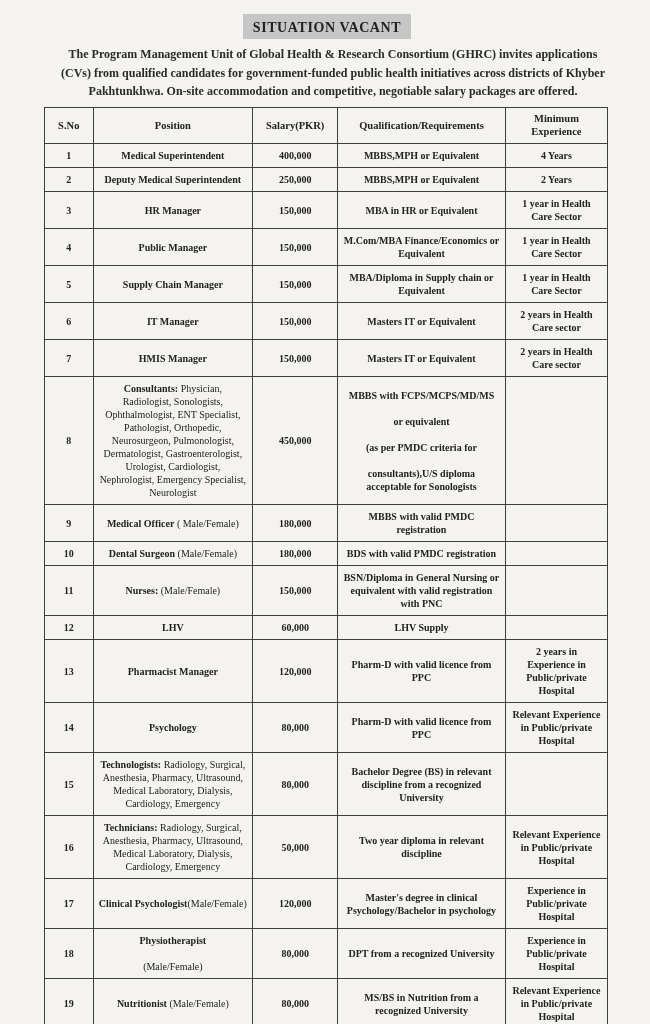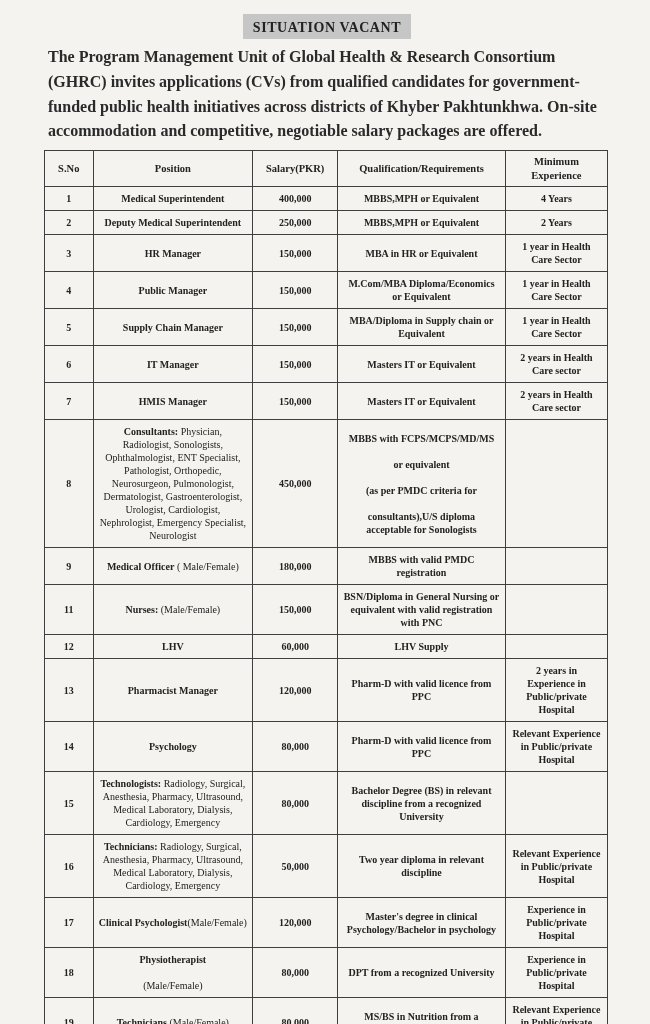--- a/index.html
+++ b/index.html
@@ -28,25 +28,25 @@
   .title{
     display:inline-block;
     background:var(--title-highlight);
     font-size:14px;
     font-weight:bold;
     letter-spacing:0.6px;
     padding:6px 10px 3px 10px;
     margin:0;
   }
   .intro{
-    font-size:16px;
+    font-size:12px;
     font-weight:bold;
-    text-align:left;
+    text-align:center;
     line-height:1.55;
-    margin:4px 0 6px 4px;
+    margin:4px 0 6px 12px;
     color:#2a2a2a;
   }
   table.jobs{
     border-collapse:collapse;
     width:564px;
     table-layout:fixed;
   }
   table.jobs th, table.jobs td{
     border:1px solid var(--table-border);
     text-align:center;
@@ -106,21 +106,21 @@
           <td class="c-sno">3</td>
           <td class="c-pos"><span class="name">HR Manager</span><span class="rest"></span></td>
           <td class="c-sal">150,000</td>
           <td class="c-qual">MBA in HR or Equivalent</td>
           <td class="c-exp">1 year in Health Care Sector</td>
         </tr>
         <tr>
           <td class="c-sno">4</td>
           <td class="c-pos"><span class="name">Public Manager</span><span class="rest"></span></td>
           <td class="c-sal">150,000</td>
-          <td class="c-qual">M.Com/MBA Diploma/Economics or Equivalent</td>
+          <td class="c-qual">M.Com/MBA Finance/Economics or Equivalent</td>
           <td class="c-exp">1 year in Health Care Sector</td>
         </tr>
         <tr>
           <td class="c-sno">5</td>
           <td class="c-pos"><span class="name">Supply Chain Manager</span><span class="rest"></span></td>
           <td class="c-sal">150,000</td>
           <td class="c-qual">MBA/Diploma in Supply chain or Equivalent</td>
           <td class="c-exp">1 year in Health Care Sector</td>
         </tr>
         <tr>
@@ -149,20 +149,27 @@
 
 consultants),U/S diploma
 acceptable for Sonologists</td>
           <td class="c-exp"></td>
         </tr>
         <tr>
           <td class="c-sno">9</td>
           <td class="c-pos"><span class="name">Medical Officer</span><span class="rest"> ( Male/Female)</span></td>
           <td class="c-sal">180,000</td>
           <td class="c-qual">MBBS with valid PMDC registration</td>
+          <td class="c-exp"></td>
+        </tr>
+        <tr>
+          <td class="c-sno">10</td>
+          <td class="c-pos"><span class="name">Dental Surgeon</span><span class="rest"> (Male/Female)</span></td>
+          <td class="c-sal">180,000</td>
+          <td class="c-qual">BDS with valid PMDC registration</td>
           <td class="c-exp"></td>
         </tr>
         <tr>
           <td class="c-sno">11</td>
           <td class="c-pos"><span class="name">Nurses:</span><span class="rest"> (Male/Female)</span></td>
           <td class="c-sal">150,000</td>
           <td class="c-qual">BSN/Diploma in General Nursing or equivalent with valid registration with PNC</td>
           <td class="c-exp"></td>
         </tr>
         <tr>
@@ -211,21 +218,21 @@
           <td class="c-sno">18</td>
           <td class="c-pos"><span class="name">Physiotherapist</span><span class="rest">
 
 (Male/Female)</span></td>
           <td class="c-sal">80,000</td>
           <td class="c-qual">DPT from a recognized University</td>
           <td class="c-exp">Experience in Public/private Hospital</td>
         </tr>
         <tr>
           <td class="c-sno">19</td>
-          <td class="c-pos"><span class="name">Technicians</span><span class="rest"> (Male/Female)</span></td>
+          <td class="c-pos"><span class="name">Nutritionist</span><span class="rest"> (Male/Female)</span></td>
           <td class="c-sal">80,000</td>
           <td class="c-qual">MS/BS in Nutrition from a recognized University</td>
           <td class="c-exp">Relevant Experience in Public/private Hospital</td>
         </tr>
       </tbody>
   </table>
 
 </div>
 
 </body></html>

